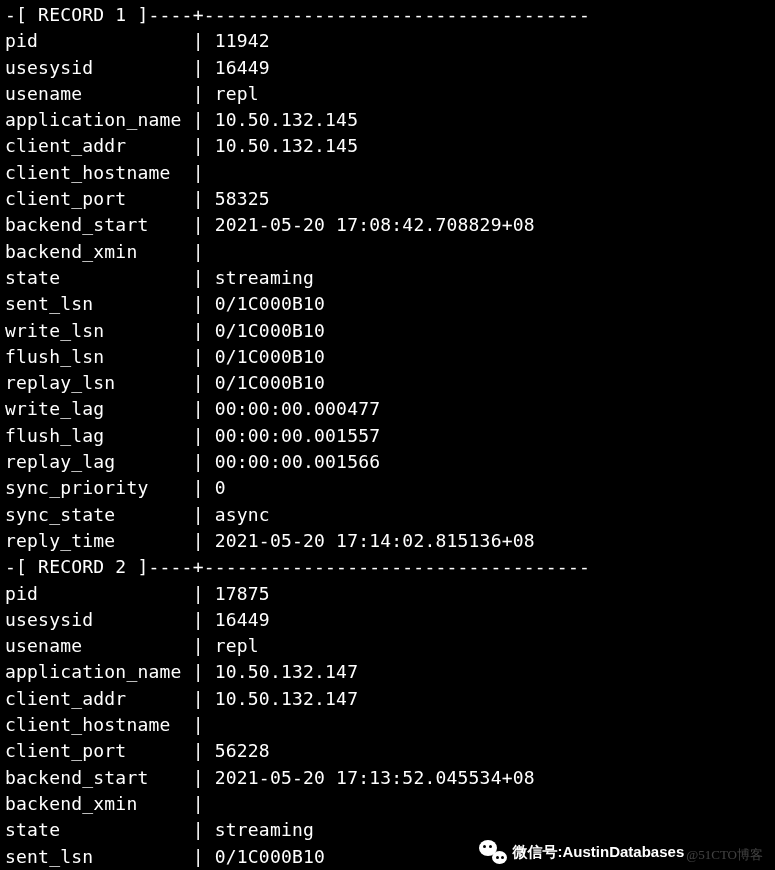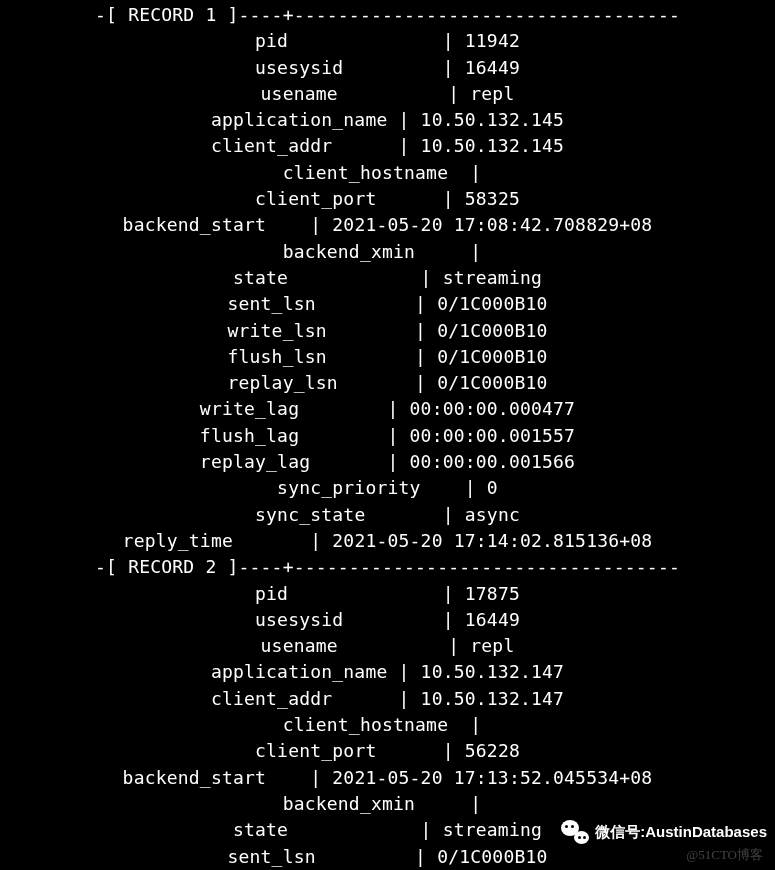--- a/index.html
+++ b/index.html
@@ -14,27 +14,27 @@
     font-family: "DejaVu Sans Mono", "Consolas", "Menlo", monospace;
     font-size: 18px;
     line-height: 26.3px;
     color: #fff;
     background: #000;
     white-space: pre;
     padding: 2px 5px;
     letter-spacing: 0.2px;
     font-weight: 500;
   }
-  .line { display: block; text-align: center; }
+  .line { display: block; }
   .footer {
     position: absolute;
     right: 8px;
     bottom: 6px;
     display: flex;
-    flex-direction: column;
+    flex-direction: row;
     align-items: flex-end;
     gap: 2px;
   }
   .wechat-row {
     display: flex;
     align-items: center;
     gap: 6px;
   }
   .wechat-icon {
     width: 28px;

